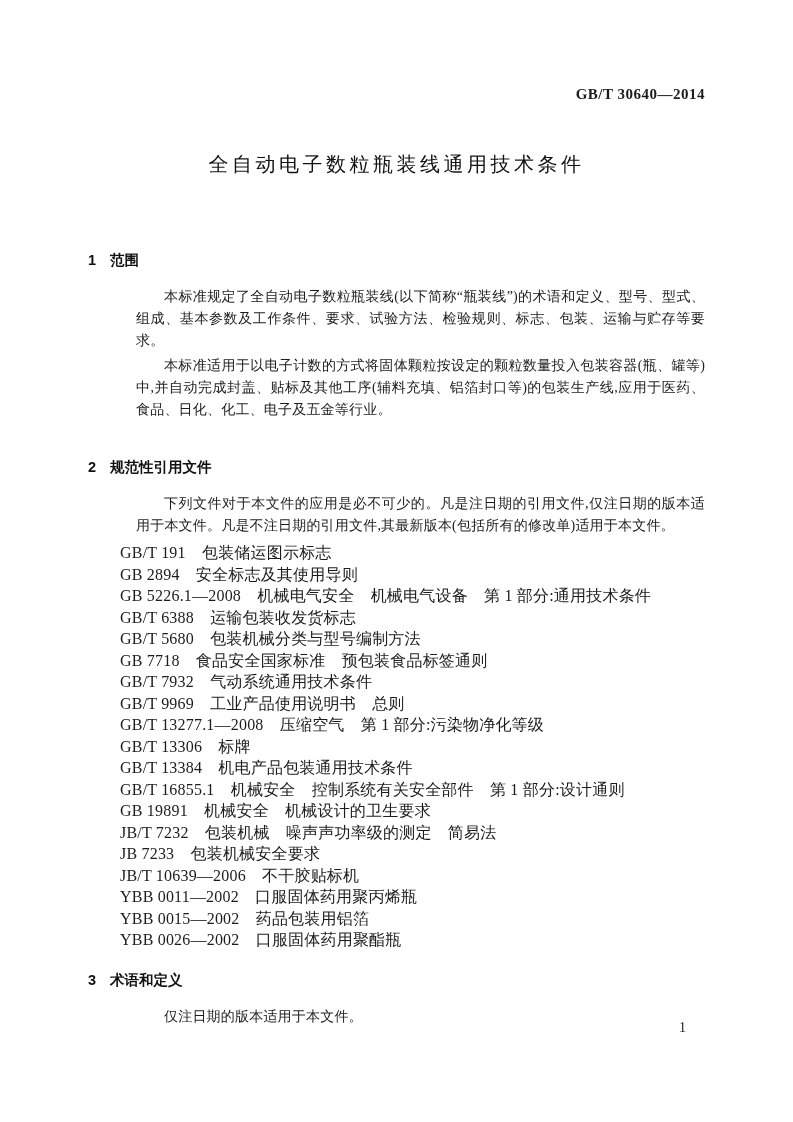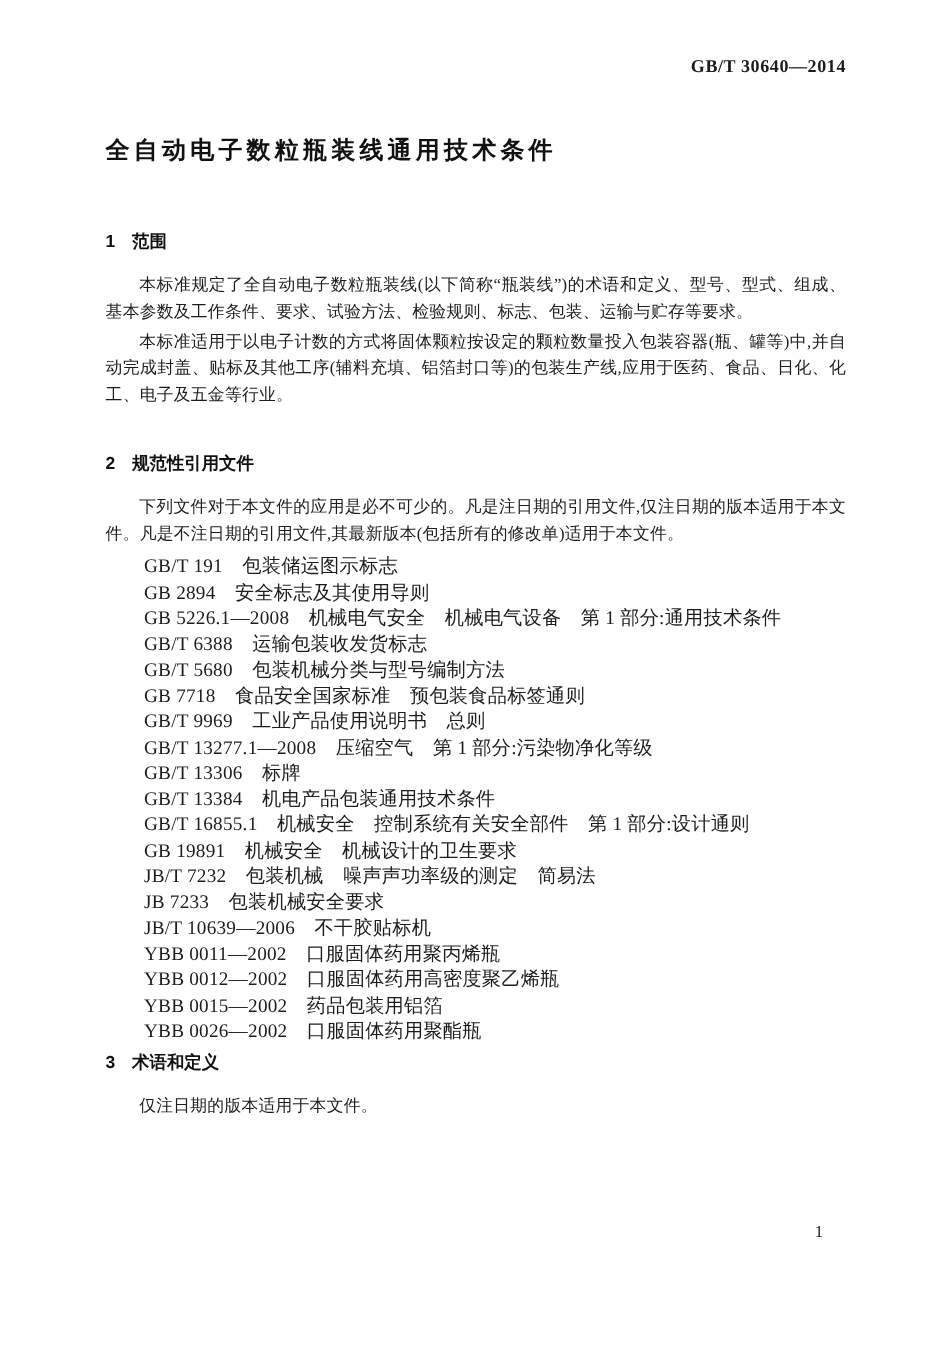--- a/index.html
+++ b/index.html
@@ -6,57 +6,59 @@
   html, body { background: #ffffff; }
   body {
     width: 793px; height: 1122px;
     font-family: "Liberation Serif", "DejaVu Serif", serif;
     color: #1c1c1c;
   }
   .page {
     position: relative;
     width: 793px; height: 1122px;
     background: #ffffff;
-    padding: 48px 88px 0 88px;
+    padding: 86px 88px 0 88px;
     overflow: hidden;
   }
   .std-code {
     text-align: right;
     font-weight: bold;
     font-size: 15px;
     letter-spacing: 0.5px;
     line-height: 16px;
     font-family: "Liberation Serif", "DejaVu Serif", serif;
   }
   .doc-title {
     margin-top: 48px;
+    text-align: center;
     font-family: "Liberation Sans", "DejaVu Sans", sans-serif;
-    font-weight: bold;
+    font-weight: normal;
     font-size: 20px;
     letter-spacing: 3.5px;
     line-height: 28px;
     color: #111;
   }
   .section-heading {
     font-family: "Liberation Sans", "DejaVu Sans", sans-serif;
     font-weight: bold;
     font-size: 14.5px;
     line-height: 20px;
     color: #111;
   }
   .sec-num { display: inline-block; margin-right: 14px; }
-  .sh1 { margin-top: 52px; }
+  .sh1 { margin-top: 72px; }
   .sh2 { margin-top: 36px; }
-  .sh3 { margin-top: 5px; }
+  .sh3 { margin-top: 19px; }
   .para {
     font-size: 14px;
     line-height: 22px;
     text-align: justify;
     text-indent: 2em;
     letter-spacing: 0.2px;
+    margin-left: 48px;
   }
   .para.after-heading { margin-top: 16px; }
   .para.follow { margin-top: 3px; }
   .ref-list { margin-top: 5px; padding-left: 2em; }
   .ref {
     font-size: 16px;
     line-height: 21.5px;
     letter-spacing: 0.2px;
     white-space: nowrap;
   }
@@ -85,31 +87,31 @@
 
   <p class="para after-heading">下列文件对于本文件的应用是必不可少的。凡是注日期的引用文件,仅注日期的版本适用于本文件。凡是不注日期的引用文件,其最新版本(包括所有的修改单)适用于本文件。</p>
 
   <div class="ref-list">
     <div class="ref">GB/T 191　包装储运图示标志</div>
     <div class="ref">GB 2894　安全标志及其使用导则</div>
     <div class="ref">GB 5226.1—2008　机械电气安全　机械电气设备　第 1 部分:通用技术条件</div>
     <div class="ref">GB/T 6388　运输包装收发货标志</div>
     <div class="ref">GB/T 5680　包装机械分类与型号编制方法</div>
     <div class="ref">GB 7718　食品安全国家标准　预包装食品标签通则</div>
+    <div class="ref">GB/T 7932　气动系统通用技术条件</div>
     <div class="ref">GB/T 9969　工业产品使用说明书　总则</div>
     <div class="ref">GB/T 13277.1—2008　压缩空气　第 1 部分:污染物净化等级</div>
     <div class="ref">GB/T 13306　标牌</div>
     <div class="ref">GB/T 13384　机电产品包装通用技术条件</div>
     <div class="ref">GB/T 16855.1　机械安全　控制系统有关安全部件　第 1 部分:设计通则</div>
     <div class="ref">GB 19891　机械安全　机械设计的卫生要求</div>
     <div class="ref">JB/T 7232　包装机械　噪声声功率级的测定　简易法</div>
     <div class="ref">JB 7233　包装机械安全要求</div>
     <div class="ref">JB/T 10639—2006　不干胶贴标机</div>
     <div class="ref">YBB 0011—2002　口服固体药用聚丙烯瓶</div>
-    <div class="ref">YBB 0012—2002　口服固体药用高密度聚乙烯瓶</div>
     <div class="ref">YBB 0015—2002　药品包装用铝箔</div>
     <div class="ref">YBB 0026—2002　口服固体药用聚酯瓶</div>
   </div>
 
   <div class="section-heading sh3"><span class="sec-num">3</span><span>术语和定义</span></div>
 
   <p class="para after-heading">仅注日期的版本适用于本文件。</p>
 
   <div class="page-number">1</div>
 

